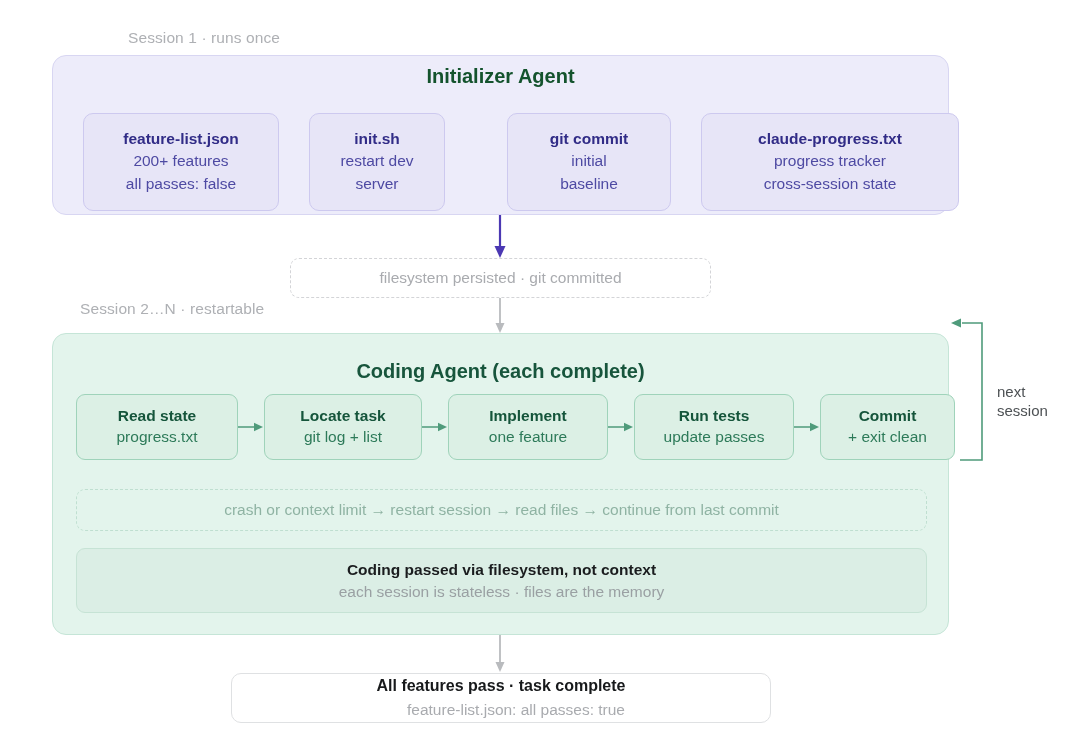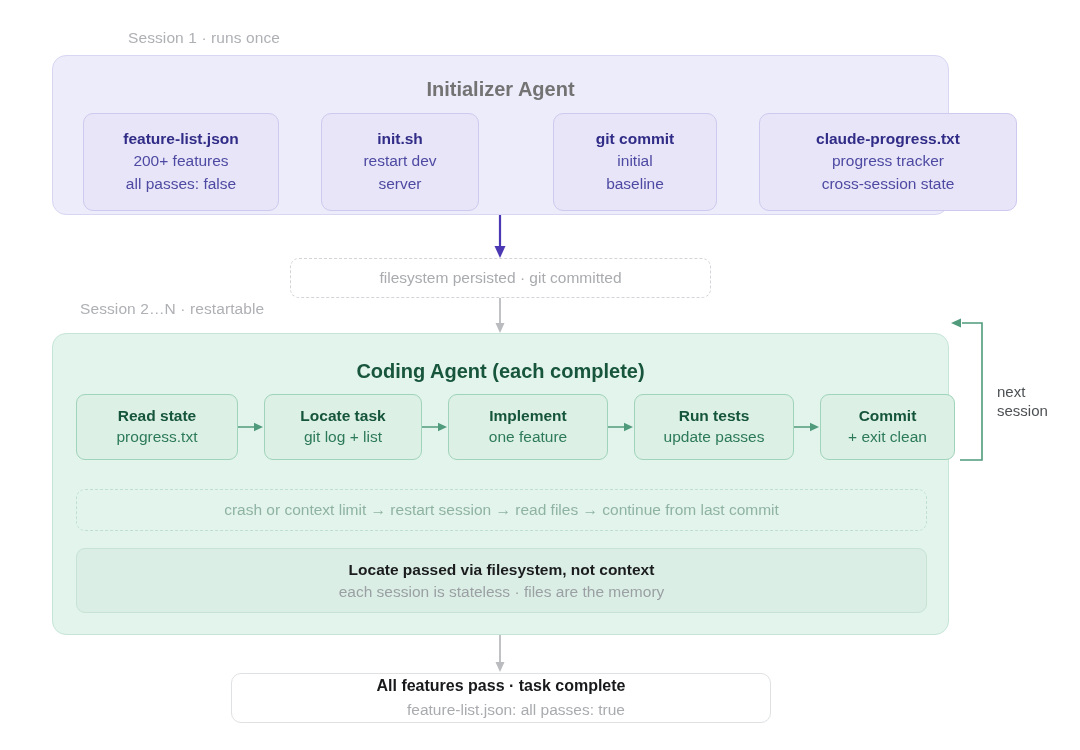--- a/index.html
+++ b/index.html
@@ -37,49 +37,49 @@
     background: #e3f4ec;
     border: 1px solid #c5e5d7;
   }
 
   .panel-title {
     position: absolute; left: 0; right: 0;
     text-align: center;
     font-size: 20px;
     font-weight: bold;
   }
-  #panel-init .panel-title { top: 22px; color: #737373; }
+  #panel-init .panel-title { top: 9px; color: #14532d; }
   #panel-coding .panel-title { top: 26px; color: #17553c; }
 
   
   #init-cards {
     position: absolute;
     left: 30px; top: 57px;
     display: flex;
-    gap: 42px;
+    gap: 30px;
     align-items: center;
   }
   .init-card {
     background: #e7e5f7;
     border: 1px solid #cdc9ef;
     border-radius: 10px;
     padding: 14px 16px 15px 16px;
     text-align: center;
     min-height: 92px;
     display: flex; flex-direction: column; justify-content: center;
   }
   .init-card .c-title {
     font-size: 15.5px; font-weight: bold; color: #312c87;
     line-height: 1.45;
   }
   .init-card .c-line {
     font-size: 15.5px; color: #4e4aa3; line-height: 1.45;
   }
   #init-card-0 { width: 196px; }
-  #init-card-1 { width: 158px; }
+  #init-card-1 { width: 136px; }
   #init-card-2 { width: 164px; margin-left: 32px; }
   #init-card-3 { width: 258px; }
 
   
   .conn { position: absolute; }
 
   
   #persist-note {
     position: absolute;
     left: 290px; top: 258px; width: 421px; height: 40px;
@@ -268,21 +268,21 @@
             <polygon points="25,6 16,1.8 16,10.2" fill="#4f9b7b"></polygon>
           </svg>
       </div>
       <div class="step" id="step-4">
         <div class="s-title">Commit</div>
         <div class="s-sub">+ exit clean</div>
       </div>
     </div>
 
     <div id="state-panel">
-      <div class="sp-title">Locate passed via filesystem, not context</div>
+      <div class="sp-title">Coding passed via filesystem, not context</div>
       <div class="sp-sub">each session is stateless · files are the memory</div>
     </div>
   </div>
 
   <svg class="conn" style="left:940px; top:312px;" width="60" height="160">
     <path d="M 20 148 L 42 148 L 42 11 L 22 11" fill="none" stroke="#4f9b7b" stroke-width="1.6"></path>
     <polygon points="11,11 21,6.6 21,15.4" fill="#4f9b7b"></polygon>
   </svg>
   <div id="next-session-label">
     <div>next</div>

